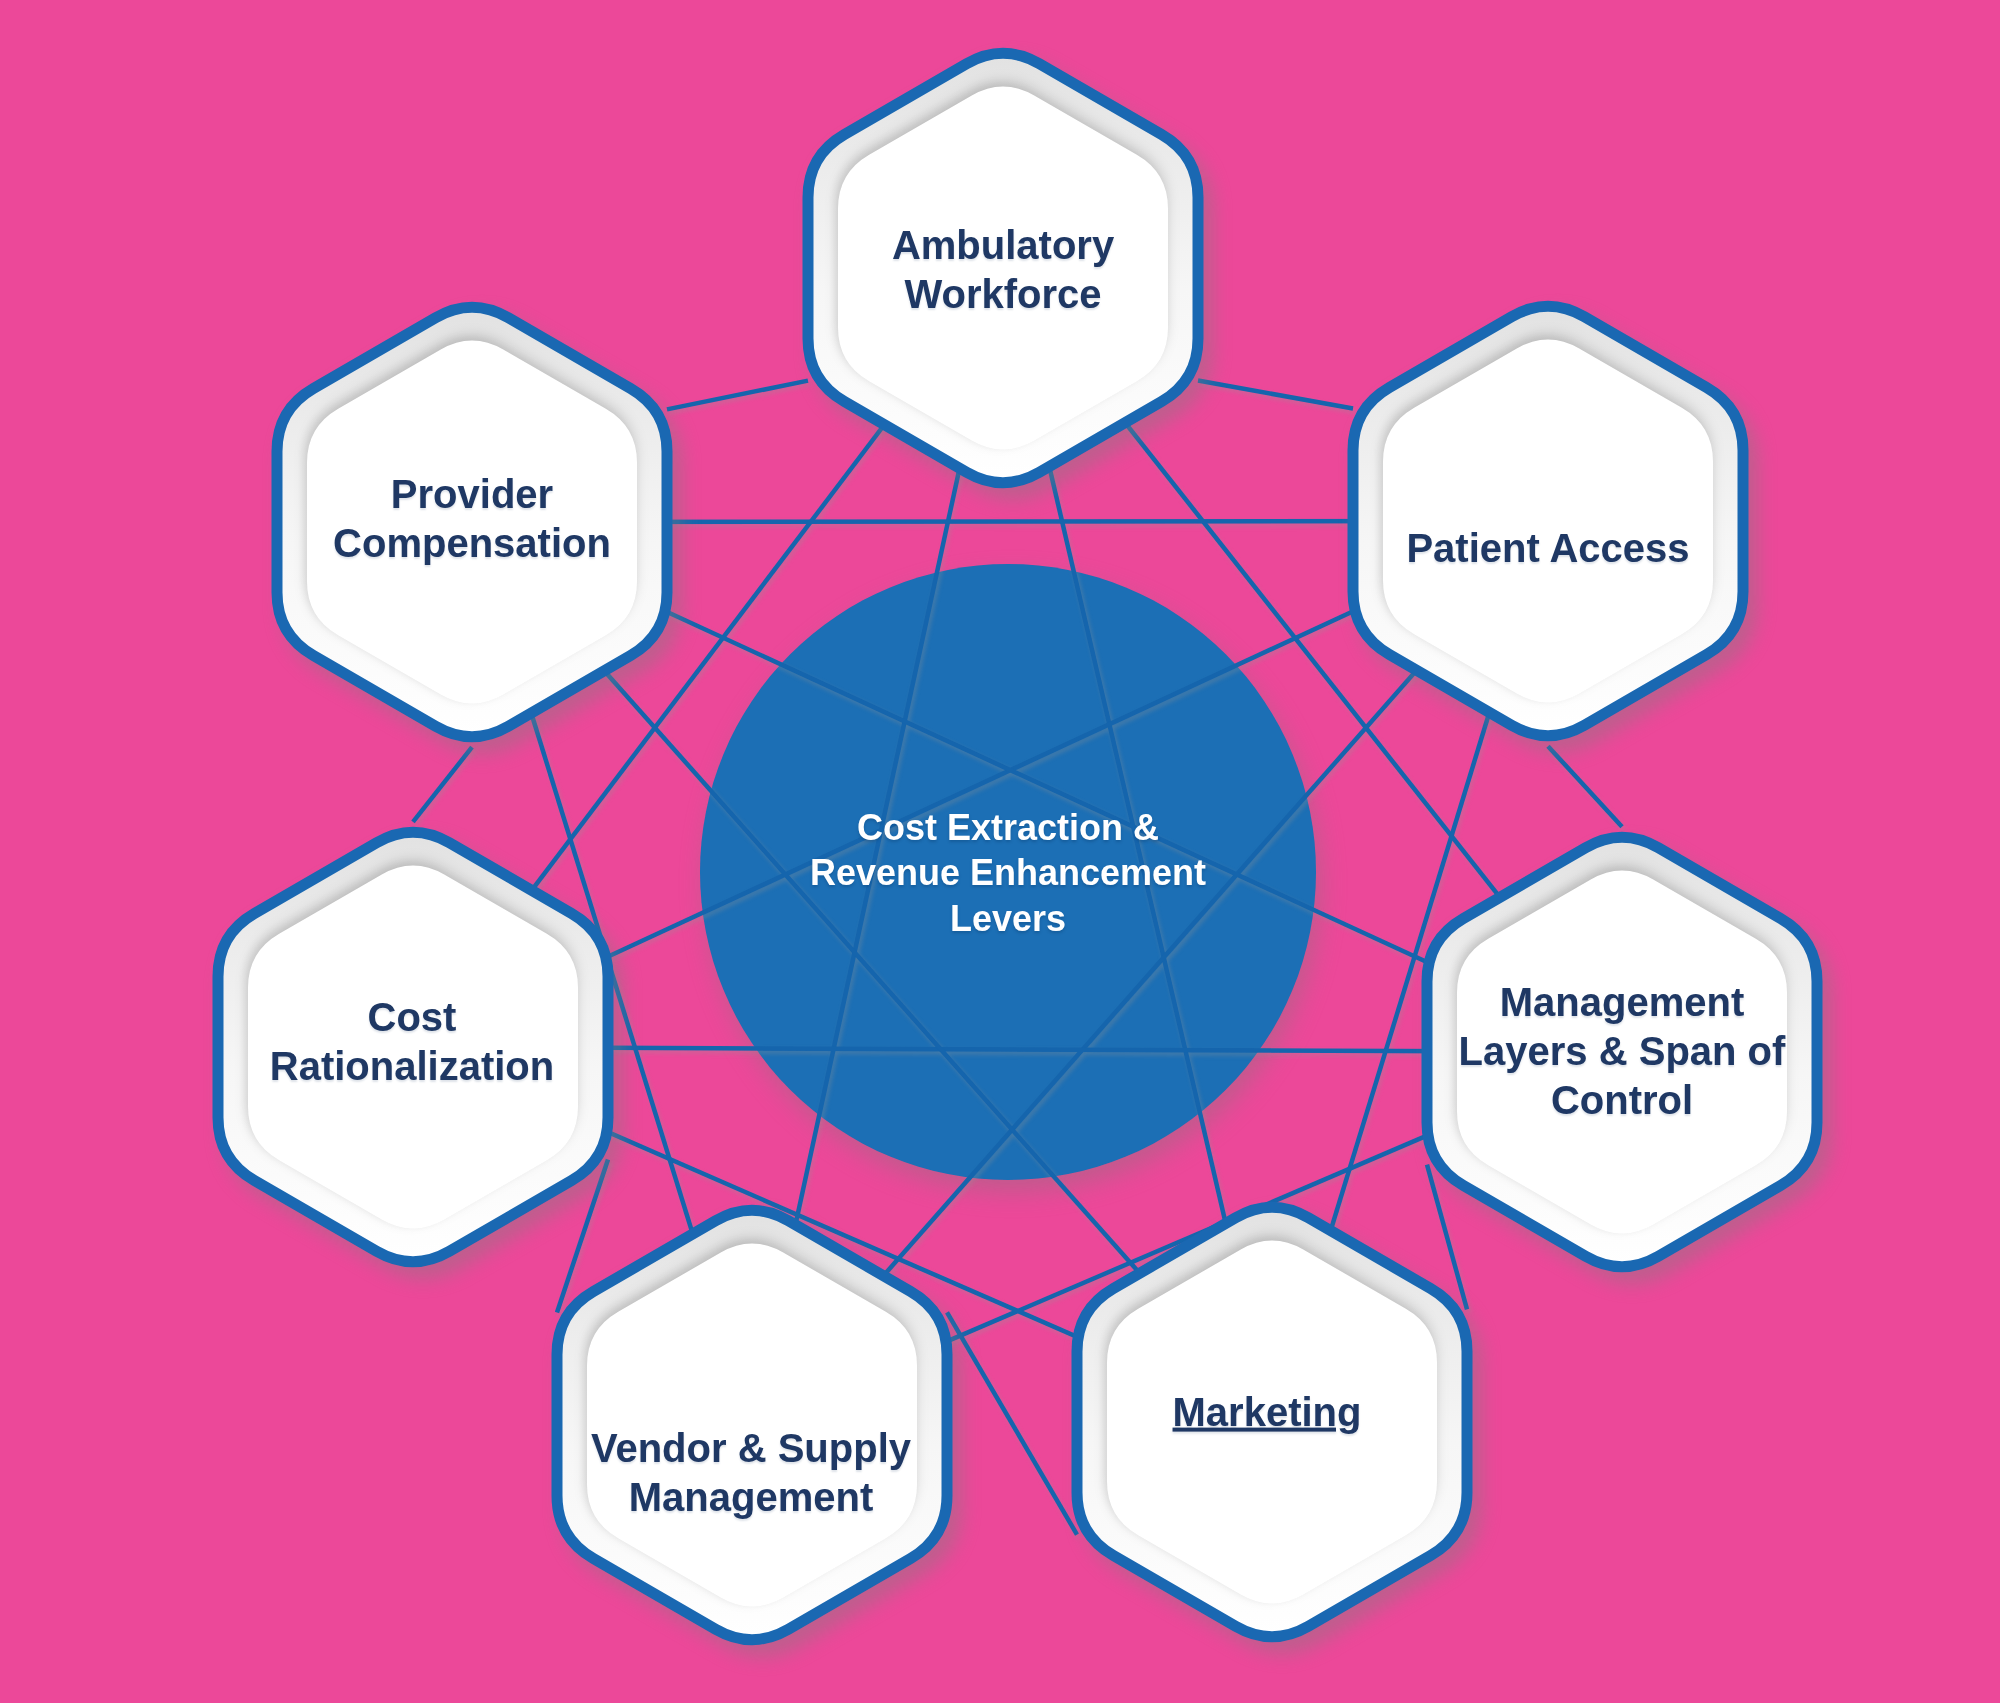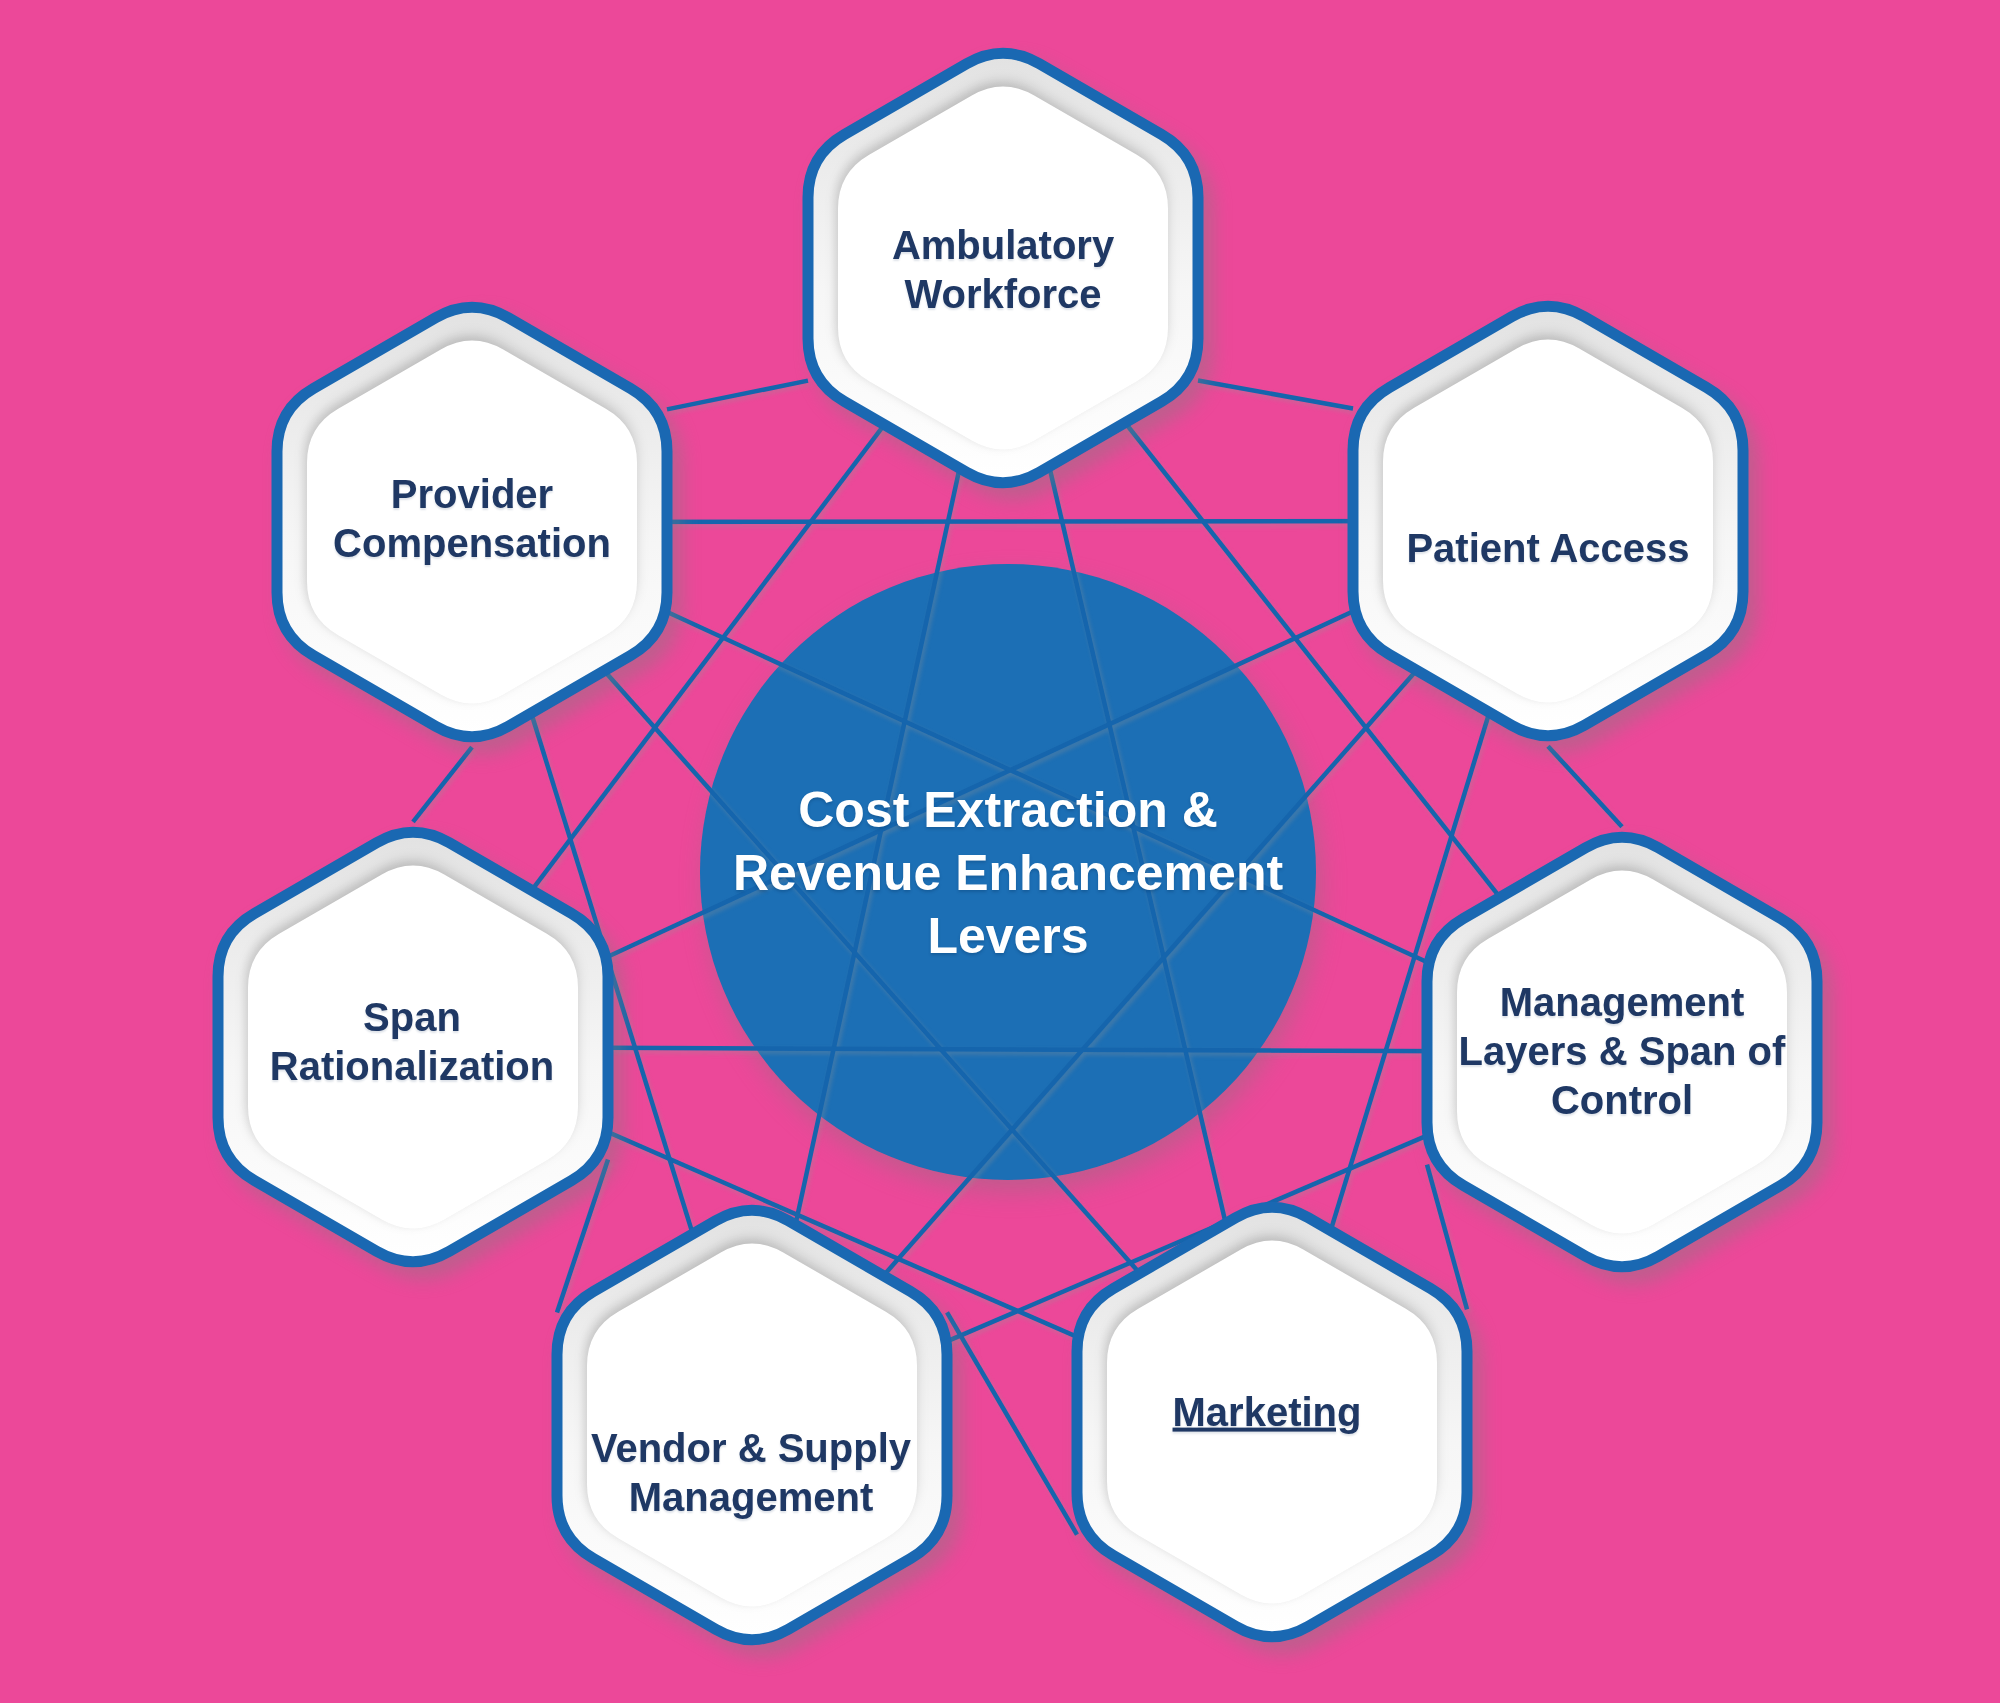--- a/index.html
+++ b/index.html
@@ -36,21 +36,21 @@
     white-space: pre-line;
     text-shadow: 0 2px 2px rgba(31, 56, 100, 0.14);
     z-index: 3;
     pointer-events: none;
   }
   .circle-label {
     position: absolute;
     width: 620px;
     transform: translate(-50%, -50%);
     text-align: center;
-    font-size: 50px;
+    font-size: 36px;
     font-weight: 700;
     line-height: 1.26;
     color: #ffffff;
     white-space: pre-line;
     text-shadow: 0 2px 3px rgba(0, 40, 80, 0.25);
     z-index: 3;
     pointer-events: none;
   }
   .hex-group { filter: drop-shadow(10px 12px 9px rgba(125,125,125,0.40)); }
   .inner-hex { filter: drop-shadow(0px -6px 6px rgba(0,0,0,0.13)) drop-shadow(-4px -2px 5px rgba(0,0,0,0.07)); }
@@ -131,21 +131,21 @@
 
   <div class="hex-label" style="left:1622px; top:1051px;">Management
 Layers &amp; Span of
 Control</div>
 
   <div class="hex-label" style="left:1267px; top:1412px;text-decoration:underline;">Marketing</div>
 
   <div class="hex-label" style="left:751px; top:1473px;">Vendor &amp; Supply
 Management</div>
 
-  <div class="hex-label" style="left:412px; top:1042px;">Span
+  <div class="hex-label" style="left:412px; top:1042px;">Cost
 Rationalization</div>
 
   <div class="hex-label" style="left:472px; top:519px;">Provider
 Compensation</div>
 
   <div class="circle-label" style="left:1008px; top:873px;">Cost Extraction &amp;
 Revenue Enhancement
 Levers</div>
 
 </div>

